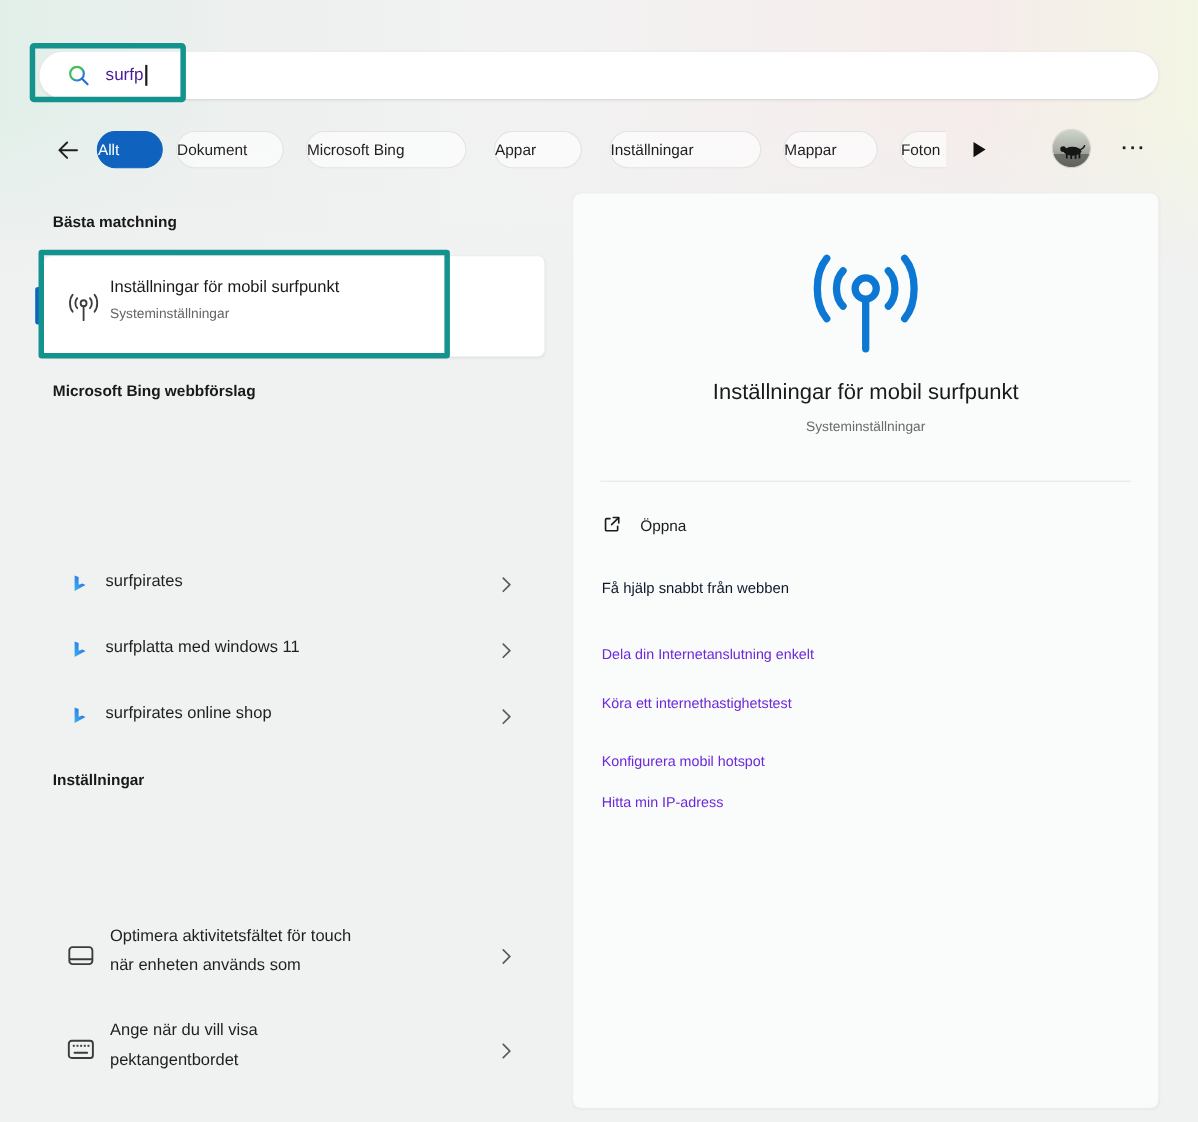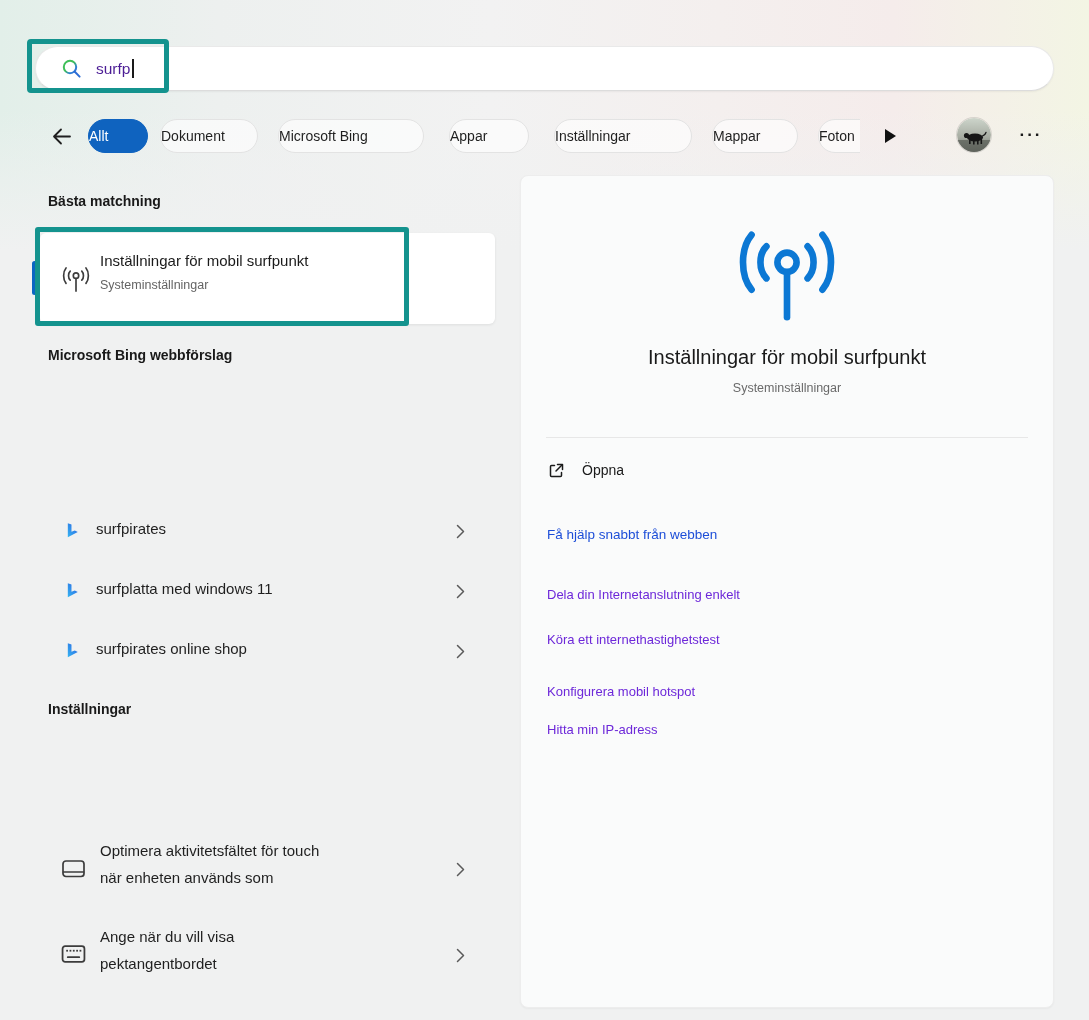--- a/index.html
+++ b/index.html
@@ -60,23 +60,23 @@
   
   .preview{
     position:absolute; left:520px; top:175px; width:534px; height:833px;
     background:#fafbfb; border:1px solid #ededed; border-radius:8px;
     box-shadow:0 1px 2px rgba(0,0,0,.04);
   }
   .pv-icon{ position:absolute; left:0; right:0; top:52px; display:flex; justify-content:center; }
   .pv-title{ position:absolute; left:0; right:0; top:170px; text-align:center; font-size:20px; color:#191919; }
   .pv-sub{ position:absolute; left:0; right:0; top:205px; text-align:center; font-size:12.5px; color:#6a6a6a; }
   .pv-div{ position:absolute; left:25px; right:25px; top:261px; height:1px; background:#e7e7e7; }
-  .pv-open{ position:absolute; left:26px; top:286px; display:flex; align-items:flex-start; gap:17px; height:24px; }
+  .pv-open{ position:absolute; left:26px; top:286px; display:flex; align-items:flex-end; gap:17px; height:24px; }
   .pv-open .ol{ font-size:14px; color:#1b1b1b; }
-  .pv-help{ position:absolute; left:26px; top:351px; font-size:13.5px; color:#1d4ed8; }
+  .pv-help{ position:absolute; left:26px; top:351px; font-size:13.5px; color:#0f172a; }
   .pv-link{ position:absolute; left:26px; font-size:13px; color:#6d28d9; }
 </style>
 </head>
 <body>
 
 <svg width="0" height="0" style="position:absolute">
   <defs>
     <linearGradient id="sg" x1="0" y1="0" x2="1" y2="1">
       <stop offset="0" stop-color="#3fbf59"></stop>
         <stop offset=".45" stop-color="#3fbf59"></stop>

